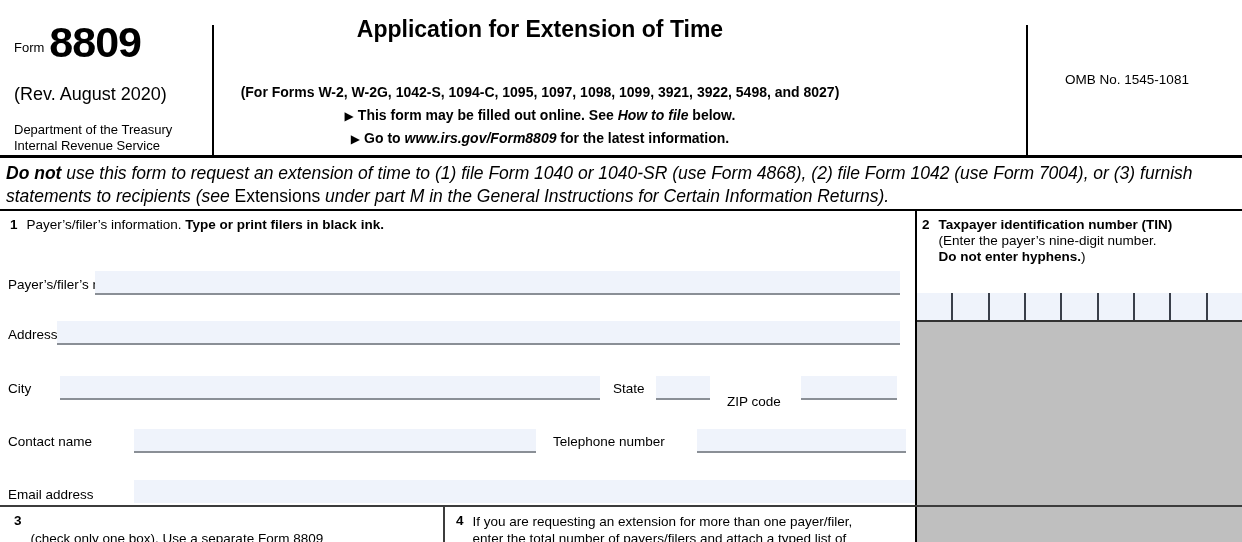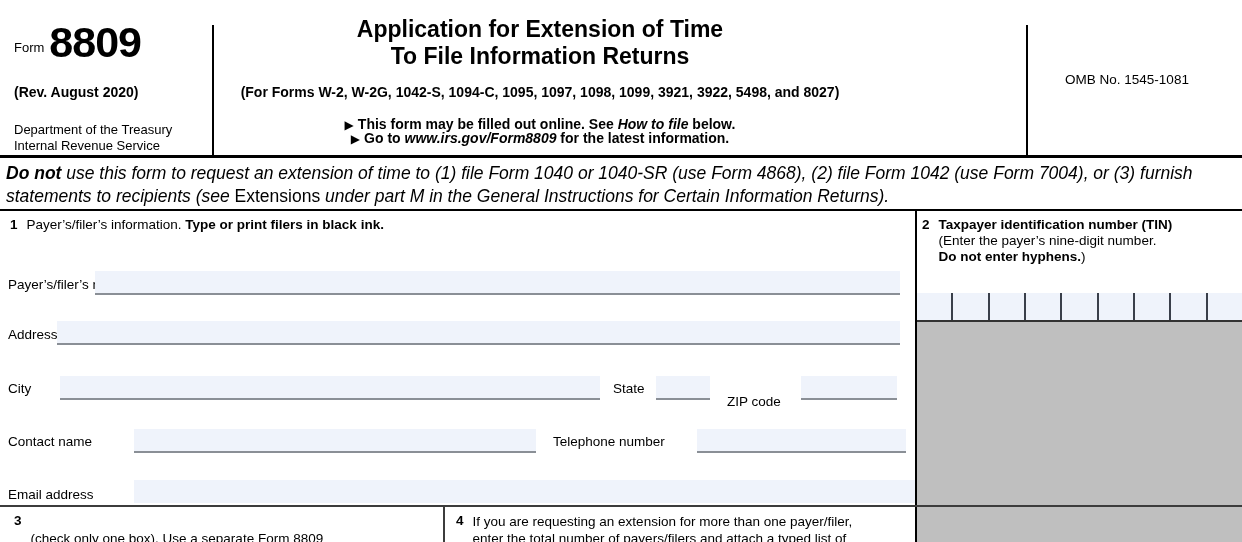--- a/index.html
+++ b/index.html
@@ -14,29 +14,29 @@
     height: 542px;
     background: #ffffff;
     overflow: hidden;
   }
 
   
   .vline { position: absolute; background: #000; width: 2px; }
   .form-row { position: absolute; left: 14px; top: 22px; display: flex; align-items: flex-end; }
   .form-word { font-size: 13px; margin-bottom: 7px; margin-right: 5px; }
   .form-number { font-size: 43px; font-weight: bold; letter-spacing: -1px; line-height: 40px; }
-  .rev { position: absolute; left: 14px; top: 84px; font-size: 14px; font-weight: bold; }
+  .rev { position: absolute; left: 14px; top: 84px; font-size: 18px; }
   .agency { position: absolute; left: 14px; top: 122px; font-size: 13px; line-height: 16px; }
   .title-block { position: absolute; left: 214px; width: 652px; text-align: center; }
   .title1 { top: 16px; font-size: 23px; font-weight: bold; }
   .title2 { top: 43px; font-size: 23px; font-weight: bold; }
   .subtitle { top: 84px; font-size: 14px; font-weight: bold; }
   .bullet { font-size: 14px; font-weight: bold; }
   .bullet .marker { font-size: 12px; margin-right: 4px; }
-  .b1 { top: 116px; }
+  .b1 { top: 107px; }
   .b2 { top: 130px; }
   .omb { position: absolute; left: 1028px; width: 198px; top: 72px; text-align: center; font-size: 13.5px; }
   .rule { position: absolute; left: 0; width: 1242px; background: #000; }
   .rule-1 { top: 155px; height: 3px; }
   .rule-2 { top: 209px; height: 2px; }
 
   
   .notice {
     position: absolute; left: 6px; top: 162px; width: 1234px;
     font-size: 17.5px; font-style: italic; line-height: 23px;
@@ -100,21 +100,20 @@
     <span class="form-word">Form</span>
     <span class="form-number">8809</span>
   </div>
   <div class="rev">(Rev. August 2020)</div>
   <div class="agency">
     <div>Department of the Treasury</div>
     <div>Internal Revenue Service</div>
   </div>
 
   <div class="title-block title1">Application for Extension of Time</div>
-  <div class="title-block title2">To File Information Returns</div>
   <div class="title-block subtitle">(For Forms W-2, W-2G, 1042-S, 1094-C, 1095, 1097, 1098, 1099, 3921, 3922, 5498, and 8027)</div>
 
   <div class="title-block bullet b1">
     <span class="marker">▶</span><span>This form may be filled out online. See </span><i>How to file</i><span> below.</span>
   </div>
   <div class="title-block bullet b2">
     <span class="marker">▶</span><span>Go to </span><i>www.irs.gov/Form8809</i><span> for the latest information.</span>
   </div>
 
   <div class="omb">OMB No. 1545-1081</div>

